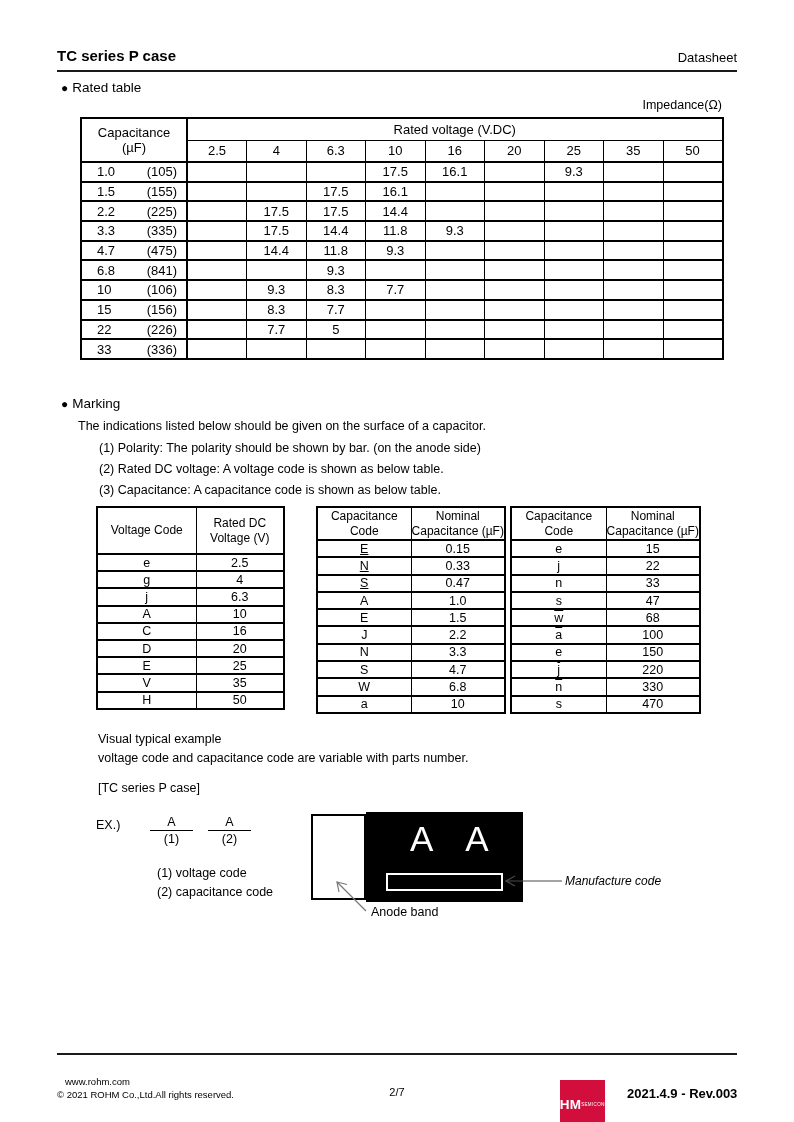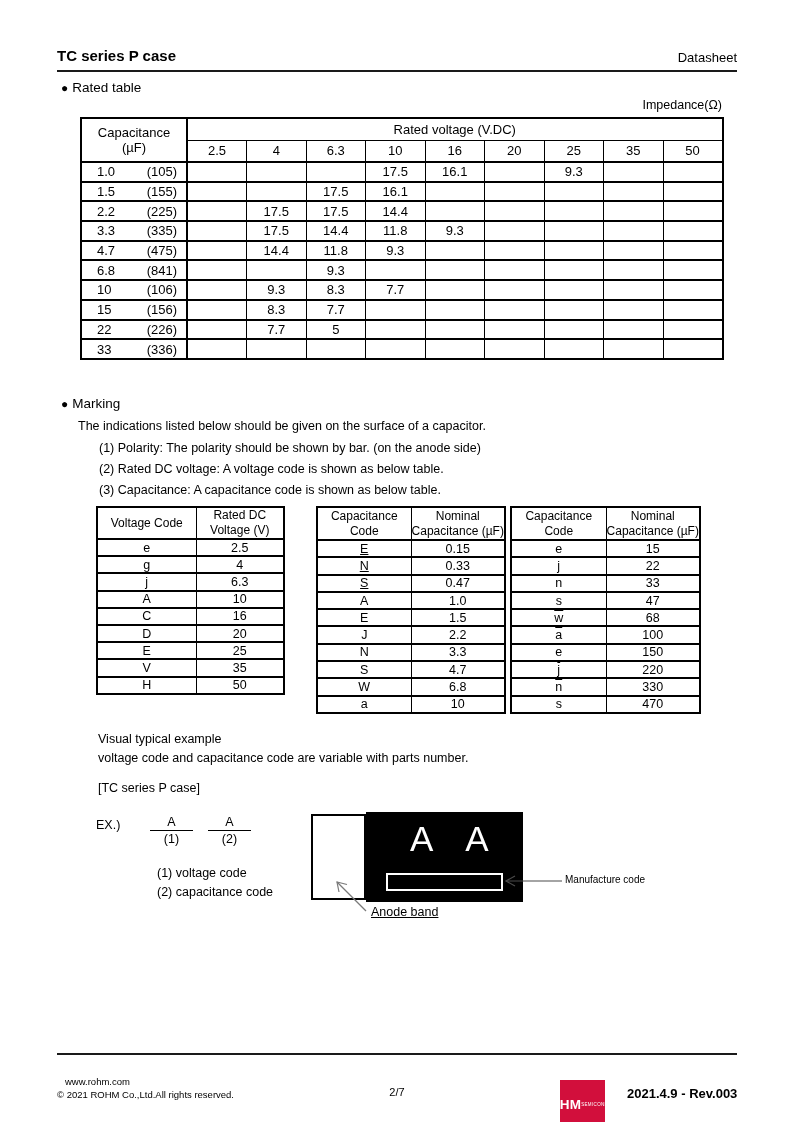--- a/index.html
+++ b/index.html
@@ -42,21 +42,21 @@
   
   .marking-intro { left:78px; top:419px; font-size:12.5px; }
   .marking-items { left:99px; top:438px; font-size:12.5px; line-height:21px; }
 
   
   .code-table { border:2px solid #000; font-size:12.5px; }
   .code-table th, .code-table td { border:1px solid #000; border-top-width:2px; font-weight:normal; text-align:center; vertical-align:middle; white-space:nowrap; }
   .vc-table  { left:96px;  top:506px; width:187px; }
   .cap-t0    { left:316px; top:506px; width:188px; }
   .cap-t1    { left:510px; top:506px; width:189px; }
-  .vc-table thead tr  { height:32px;padding-left:29px; }
+  .vc-table thead tr  { height:47px;padding-left:29px; }
   .vc-table tbody tr  { height:17.2px; }
   .cap-table thead tr { height:33px; }
   .cap-table tbody tr { height:17.3px; }
   .code-table thead div { line-height:15px; font-size:12px; }
   .u { text-decoration: underline; }
   .o { text-decoration: overline; }
 
   
   .example-lines { left:98px; top:730px; font-size:12.5px; line-height:18.5px; }
   .case-label    { left:98px; top:781px; font-size:12.5px; }
@@ -66,22 +66,22 @@
   .fraction .num { border-bottom:1.6px solid #000; padding-bottom:1px; }
   .fraction .den { padding-top:1px; }
   .ex-legend { left:157px; top:864px; font-size:12.5px; line-height:18.5px; }
 
   
   .anode-box { left:311px; top:814px; width:55px; height:86px; background:#fff; border:2px solid #000; }
   .body-box  { left:366px; top:812px; width:157px; height:90px; background:#000; }
   .body-mark { position:absolute; left:44px; top:7px; color:#ffffff; font-size:35px; letter-spacing:13px; }
   .mfg-rect  { position:absolute; left:20px; top:61px; width:117px; height:18px; border:2px solid #fff; }
   .diagram-svg { left:300px; top:800px; width:300px; height:135px; pointer-events:none; }
-  .mfg-label   { left:565px; top:874px; font-size:10px; }
-  .anode-label { left:371px; top:905px; font-size:12.5px;text-decoration:underline; }
+  .mfg-label   { left:565px; top:874px; font-size:12px;font-style:italic; }
+  .anode-label { left:371px; top:905px; font-size:12.5px; }
 
   
   .site  { left:65px; top:1076px; font-size:9.5px;text-align:right; }
   .copy  { left:57px; top:1089px; font-size:9.5px; }
   .pagenum { left:0; top:1086px; width:794px; text-align:center; font-size:11px; }
   .logo { left:560px; top:1080px; width:45px; height:48px; display:flex; align-items:center; justify-content:center; color:#fff; }
   .logo-word { font-size:13.5px; font-weight:bold; letter-spacing:0.2px; line-height:13px; }
   .logo-sub  { font-size:4.5px; letter-spacing:0.35px; line-height:5px; margin-top:1px; }
   .revision { left:627px; top:1086px; font-size:13px; font-weight:bold; }
 </style>

